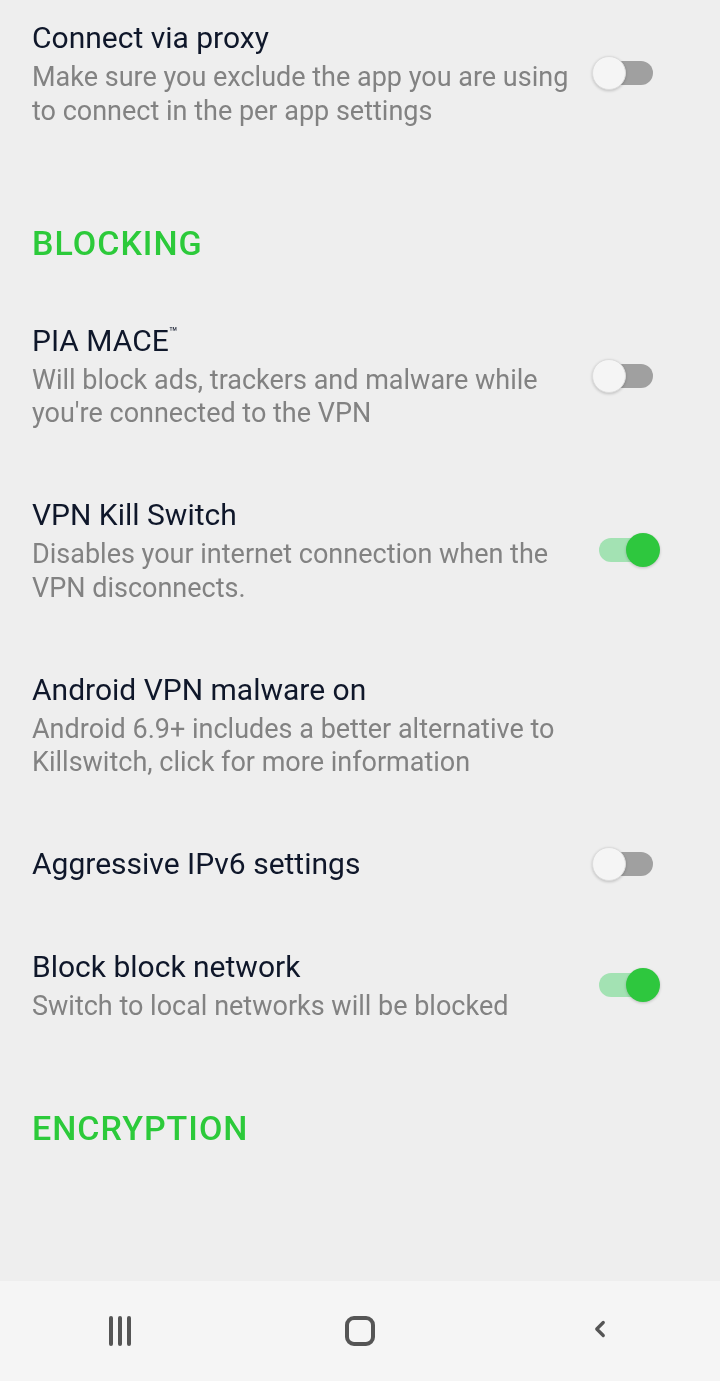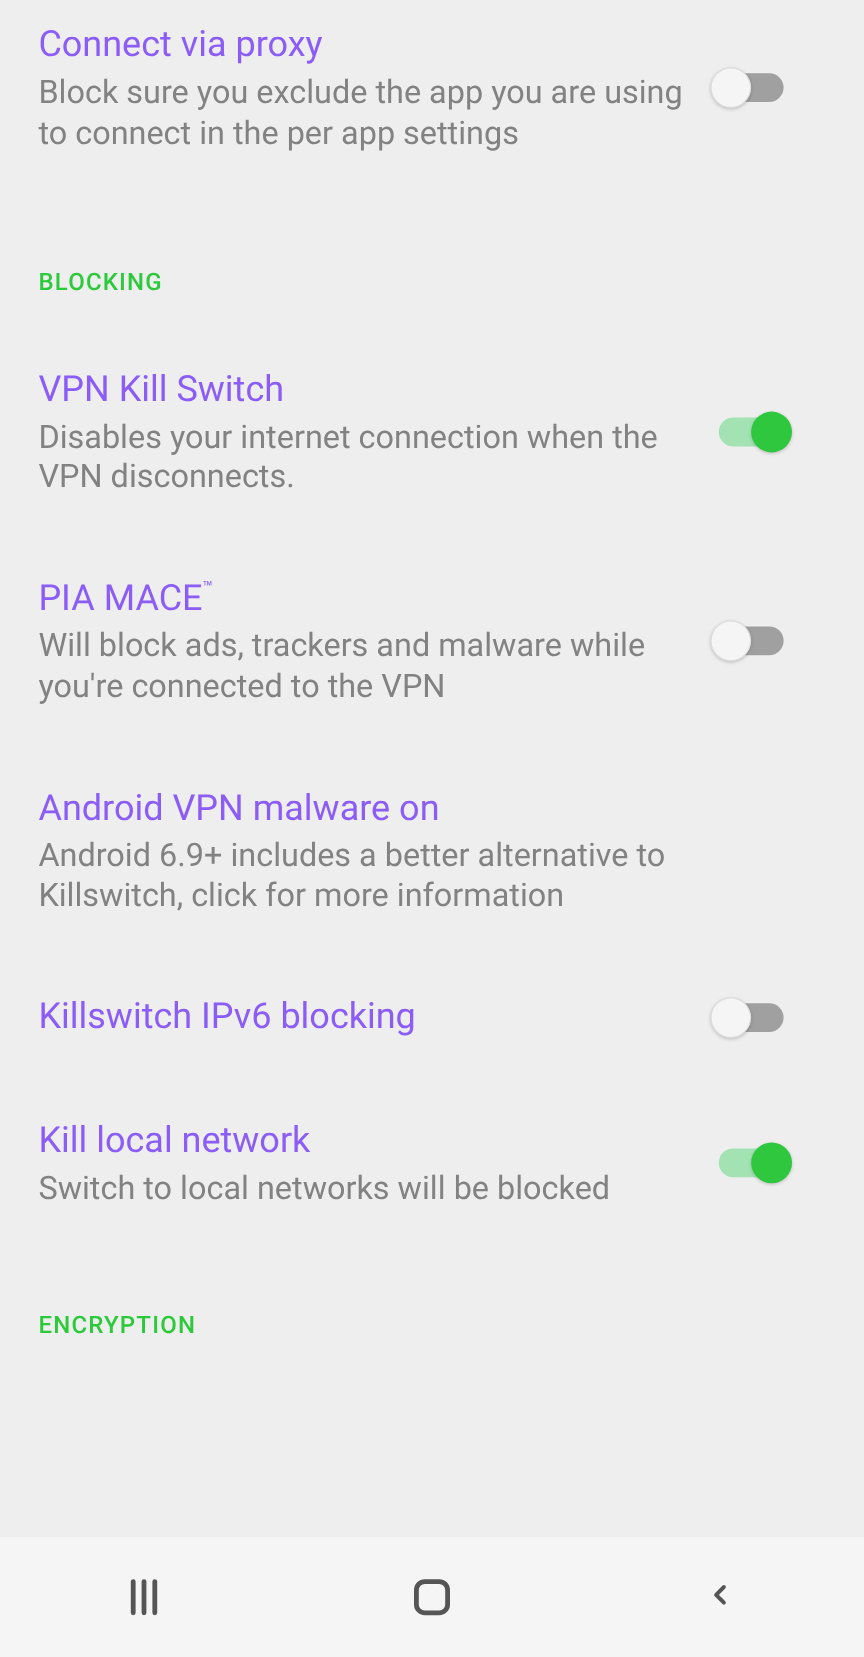--- a/index.html
+++ b/index.html
@@ -28,21 +28,21 @@
     .setting-item.first {
       padding-top: 18px;
     }
     .setting-text {
       flex: 1;
       padding-right: 20px;
       max-width: 560px;
     }
     .setting-title {
       font-size: 30px;
-      color: #8b5cf6;
+      color: #0f172a;
       font-weight: 400;
       line-height: 1.3;
     }
     .setting-title sup {
       font-size: 14px;
       vertical-align: top;
       position: relative;
       top: 2px;
     }
     .setting-desc {
@@ -85,21 +85,21 @@
       border: 1px solid #ddd;
     }
     .toggle.on .toggle-track {
       background: #a3e2b3;
     }
     .toggle.on .toggle-thumb {
       background: #2ec73e;
       right: 0;
     }
     .section-header {
-      font-size: 20px;
+      font-size: 34px;
       color: #2cca3a;
       font-weight: 500;
       letter-spacing: 1px;
       padding: 50px 32px 38px 32px;
     }
     .section-header.encryption {
       padding-top: 40px;
     }
     .nav-bar {
       position: absolute;
@@ -142,80 +142,80 @@
     }
   </style>
 </head>
 <body>
 
 <div class="content">
 
   <div class="setting-item first">
     <div class="setting-text">
       <div class="setting-title">Connect via proxy</div>
-      <div class="setting-desc">Block sure you exclude the app you are using to connect in the per app settings</div>
+      <div class="setting-desc">Make sure you exclude the app you are using to connect in the per app settings</div>
     </div>
     <div class="toggle-wrap">
       <div class="toggle off">
         <div class="toggle-track"></div>
         <div class="toggle-thumb"></div>
       </div>
     </div>
   </div>
 
   <div class="section-header">BLOCKING</div>
+
+  <div class="setting-item">
+    <div class="setting-text">
+      <div class="setting-title"><span>PIA MACE</span><sup>™</sup></div>
+      <div class="setting-desc">Will block ads, trackers and malware while you're connected to the VPN</div>
+    </div>
+    <div class="toggle-wrap">
+      <div class="toggle off">
+        <div class="toggle-track"></div>
+        <div class="toggle-thumb"></div>
+      </div>
+    </div>
+  </div>
 
   <div class="setting-item">
     <div class="setting-text">
       <div class="setting-title">VPN Kill Switch</div>
       <div class="setting-desc">Disables your internet connection when the VPN disconnects.</div>
     </div>
     <div class="toggle-wrap">
       <div class="toggle on">
         <div class="toggle-track"></div>
         <div class="toggle-thumb"></div>
       </div>
     </div>
   </div>
 
   <div class="setting-item">
     <div class="setting-text">
-      <div class="setting-title"><span>PIA MACE</span><sup>™</sup></div>
-      <div class="setting-desc">Will block ads, trackers and malware while you're connected to the VPN</div>
-    </div>
-    <div class="toggle-wrap">
-      <div class="toggle off">
-        <div class="toggle-track"></div>
-        <div class="toggle-thumb"></div>
-      </div>
-    </div>
-  </div>
-
-  <div class="setting-item">
-    <div class="setting-text">
       <div class="setting-title">Android VPN malware on</div>
       <div class="setting-desc">Android 6.9+ includes a better alternative to Killswitch, click for more information</div>
     </div>
   </div>
 
   <div class="setting-item">
     <div class="setting-text">
-      <div class="setting-title">Killswitch IPv6 blocking</div>
+      <div class="setting-title">Aggressive IPv6 settings</div>
     </div>
     <div class="toggle-wrap">
       <div class="toggle off">
         <div class="toggle-track"></div>
         <div class="toggle-thumb"></div>
       </div>
     </div>
   </div>
 
   <div class="setting-item">
     <div class="setting-text">
-      <div class="setting-title">Kill local network</div>
+      <div class="setting-title">Block block network</div>
       <div class="setting-desc">Switch to local networks will be blocked</div>
     </div>
     <div class="toggle-wrap">
       <div class="toggle on">
         <div class="toggle-track"></div>
         <div class="toggle-thumb"></div>
       </div>
     </div>
   </div>
 

